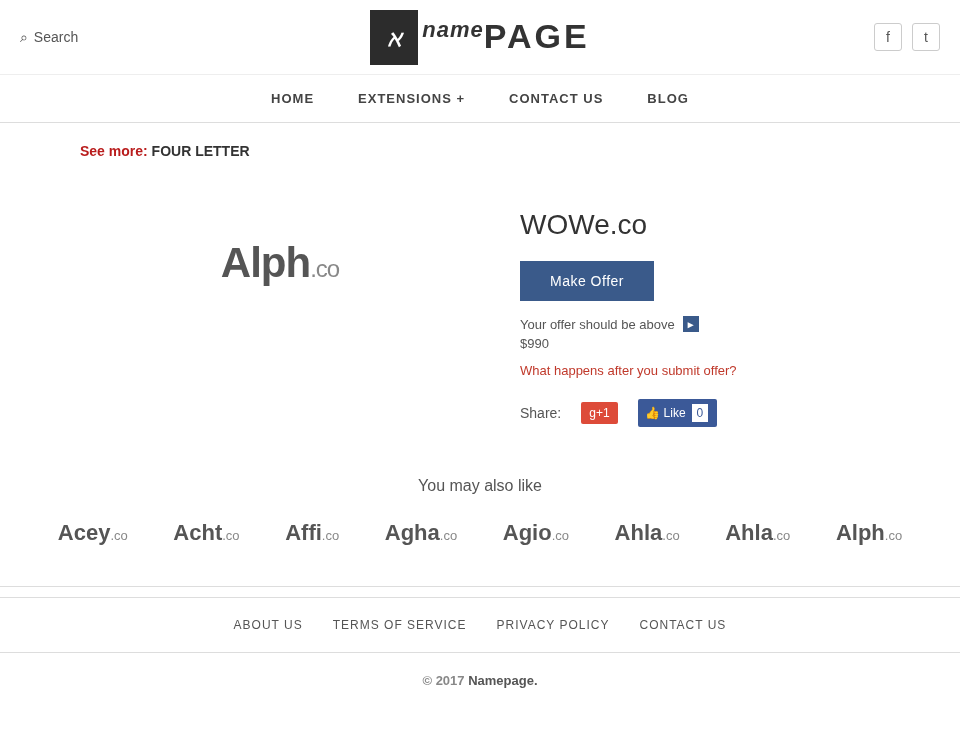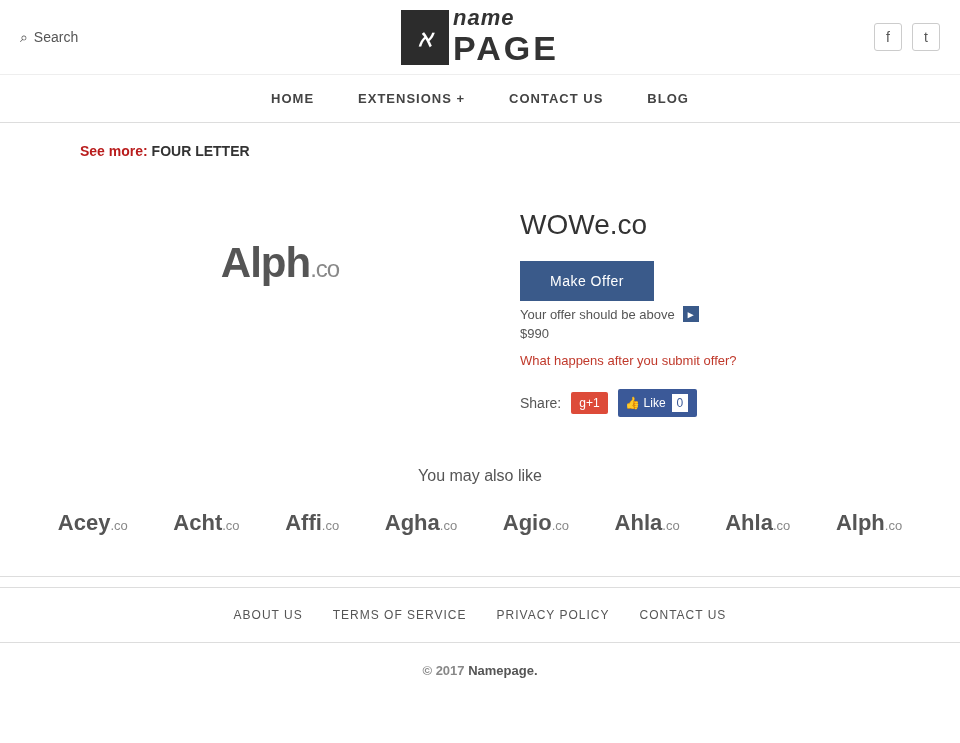--- a/index.html
+++ b/index.html
@@ -38,21 +38,21 @@
       margin-right: 4px;
     }
     .logo-box span {
       color: #fff;
       font-size: 22px;
       font-style: italic;
       font-weight: bold;
     }
     .logo-text {
       display: flex;
-      flex-direction: column;
+      flex-direction: row;
       line-height: 1.1;
     }
     .logo-name {
       font-size: 22px;
       font-weight: bold;
       color: #333;
       font-style: italic;
       letter-spacing: 1px;
     }
     .logo-page {
@@ -145,21 +145,21 @@
       margin-bottom: 20px;
     }
     .make-offer-btn {
       background: #3a5a8a;
       color: #fff;
       border: none;
       padding: 12px 30px;
       font-size: 14px;
       cursor: pointer;
       display: inline-block;
-      margin-bottom: 5px;
+      margin-bottom: 15px;
       letter-spacing: 0.5px;
     }
     .offer-info {
       display: flex;
       align-items: center;
       gap: 8px;
       font-size: 13px;
       color: #555;
       margin-bottom: 4px;
     }
@@ -182,21 +182,21 @@
       font-size: 13px;
       color: #c0392b;
       cursor: pointer;
       margin-bottom: 21px;
       text-decoration: none;
       display: block;
     }
     .share-row {
       display: flex;
       align-items: center;
-      gap: 10px;
+      gap: 20px;
       font-size: 14px;
       color: #555;
     }
     .gplus-btn {
       background: #dd4b39;
       color: #fff;
       border: none;
       padding: 4px 8px;
       font-size: 12px;
       cursor: pointer;

